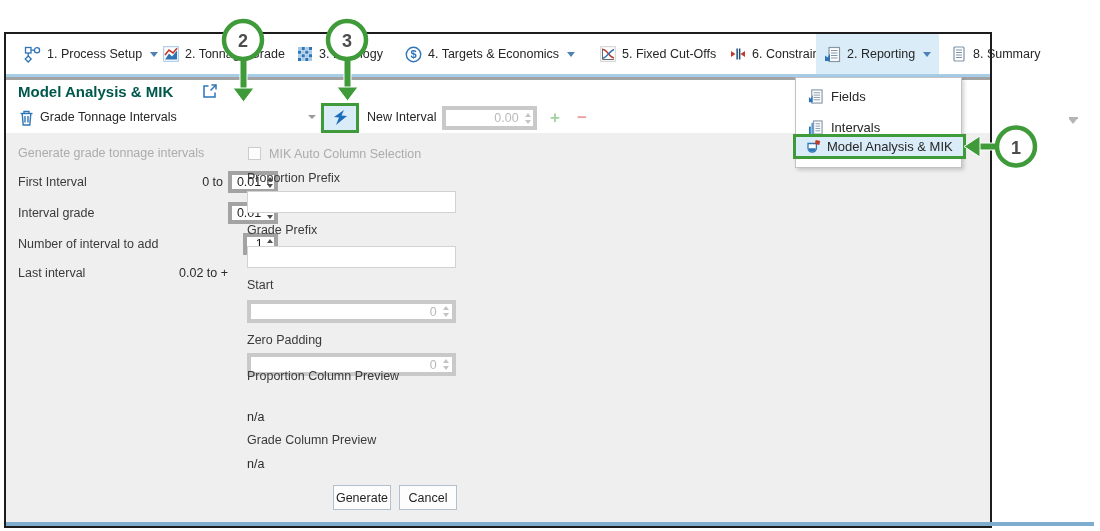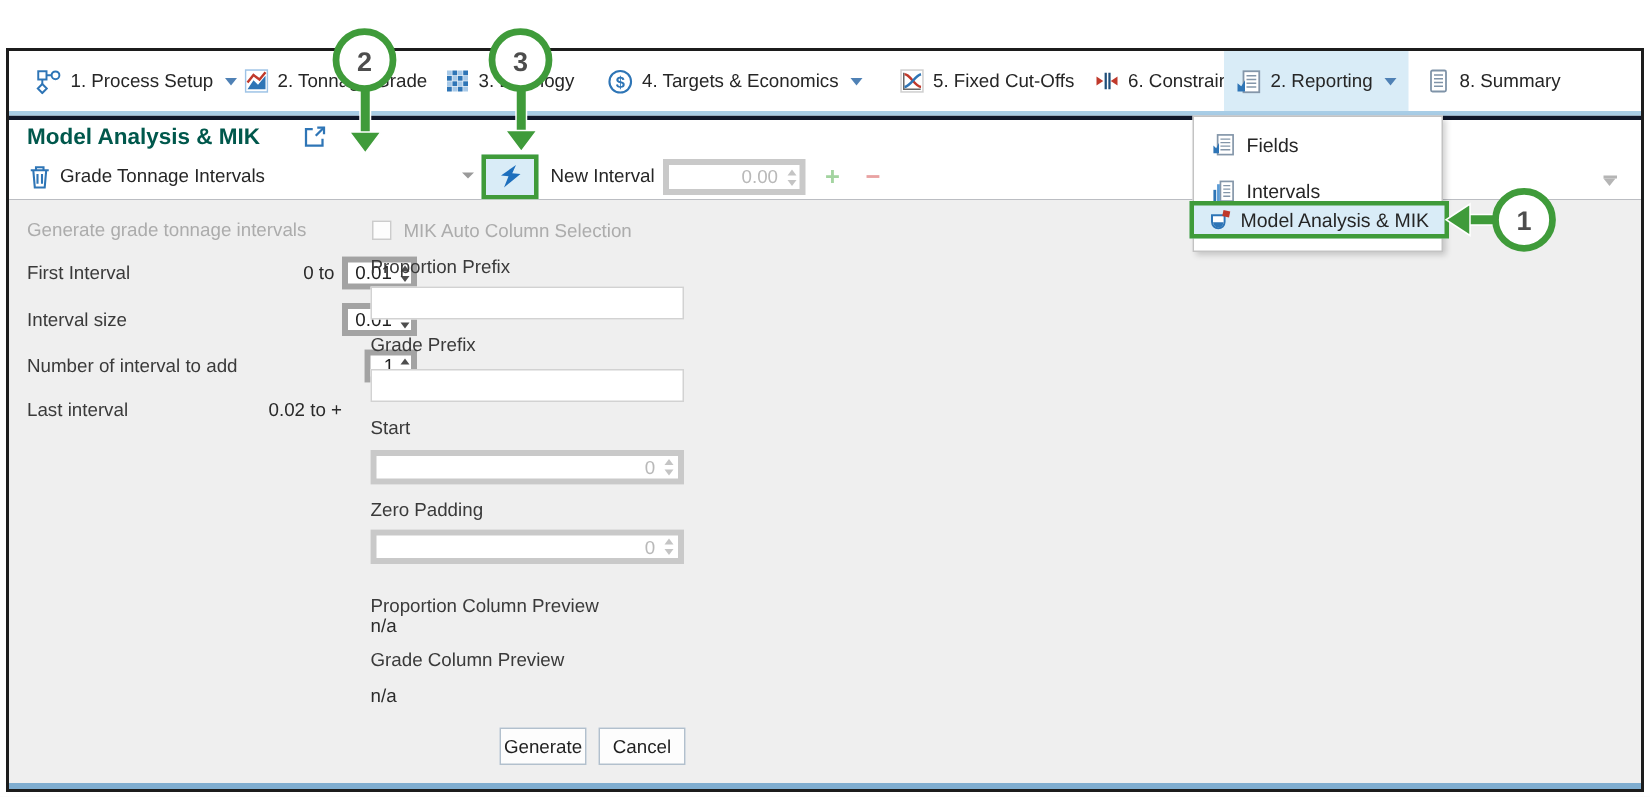--- a/index.html
+++ b/index.html
@@ -1,21 +1,21 @@
 <!DOCTYPE html>
 <html><head>
 <meta charset="utf-8">
 <style>
   * { margin:0; padding:0; box-sizing:border-box; }
   html,body { width:1100px; height:531px; background:#fff; font-family:"Liberation Sans", sans-serif; overflow:hidden; }
   #stage { position:relative; width:1100px; height:531px; background:#fff; }
 
   
-  .app { position:absolute; left:4px; top:32px; width:1092px; height:496px;
-         border:2px solid #1c1c1c; background:#0f172a; }
+  .app { position:absolute; left:4px; top:32px; width:988px; height:496px;
+         border:2px solid #1c1c1c; background:#a3a3a3; }
 
   
   .tabbar { position:absolute; left:0; top:0; width:100%; height:43px; background:#fff;
             border-bottom:3px solid #a8cde6; }
   .tab { position:absolute; top:0; height:40px; display:inline-flex; align-items:center; gap:6px;
          padding:0 8px; font-size:12.5px; color:#262626; white-space:nowrap; cursor:default; }
   .tab.active { background:#d9ecf7; }
   .tab svg { flex:0 0 auto; }
   .caret { width:0; height:0; border-left:4.5px solid transparent; border-right:4.5px solid transparent;
            border-top:5px solid #4f81b5; margin-left:2px; }
@@ -247,21 +247,21 @@
       <span class="lbl" style="left:12px;top:42px">First Interval</span>
       <span class="val" style="left:170px;top:42px;width:47px;text-align:right">0 to</span>
       <div class="numbox" style="left:222px;top:38px;width:50px;height:22px">
         <input value="0.01" style="">
         <span class="spin">
             <i class="up"></i>
             <i class="dn"></i>
           </span>
       </div>
 
-      <span class="lbl" style="left:12px;top:73px">Interval size</span>
+      <span class="lbl" style="left:12px;top:73px">Interval grade</span>
       <div class="numbox" style="left:222px;top:69px;width:50px;height:22px">
         <input value="0.01" style="">
         <span class="spin">
             <i class="up"></i>
             <i class="dn"></i>
           </span>
       </div>
 
       <span class="lbl" style="left:12px;top:104px">Number of interval to add</span>
       <div class="numbox" style="left:237px;top:100px;width:35px;height:22px">
@@ -299,21 +299,21 @@
 
       <span class="lbl" style="left:241px;top:200px">Zero Padding</span>
       <div class="numbox disabled lightborder" style="left:241px;top:220px;width:209px;height:23px">
         <input disabled="" value="0" style="">
         <span class="spin">
             <i class="up"></i>
             <i class="dn"></i>
           </span>
       </div>
 
-      <span class="lbl" style="left:241px;top:264px">Proportion Column Preview</span>
+      <span class="lbl" style="left:241px;top:236px">Proportion Column Preview</span>
       <span class="val" style="left:241px;top:277px">n/a</span>
 
       <span class="lbl" style="left:241px;top:300px">Grade Column Preview</span>
       <span class="val" style="left:241px;top:324px">n/a</span>
 
       <button class="btn" style="left:327px;top:352px;width:58px">Generate</button>
       <button class="btn" style="left:393px;top:352px;width:58px">Cancel</button>
     </div>
 
     <div class="menu">

